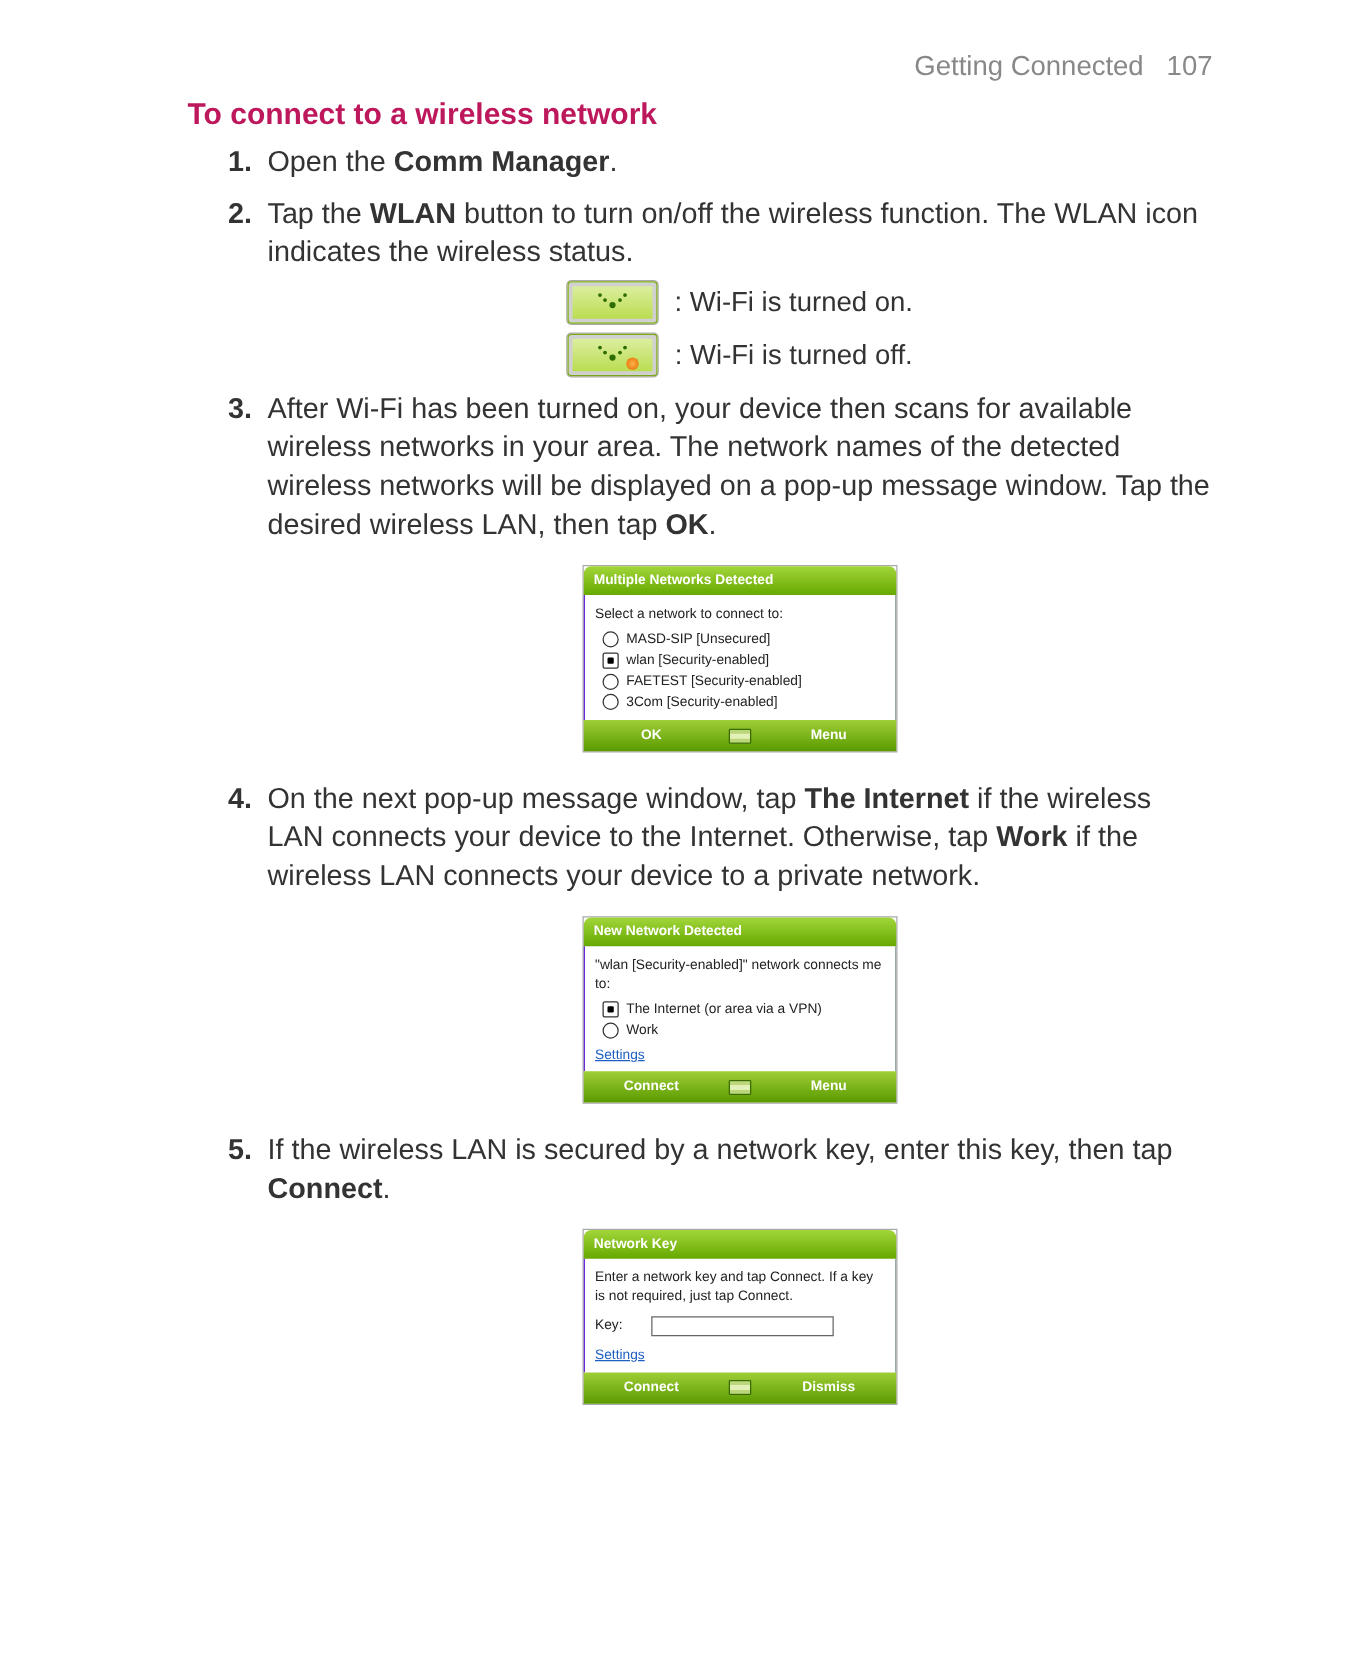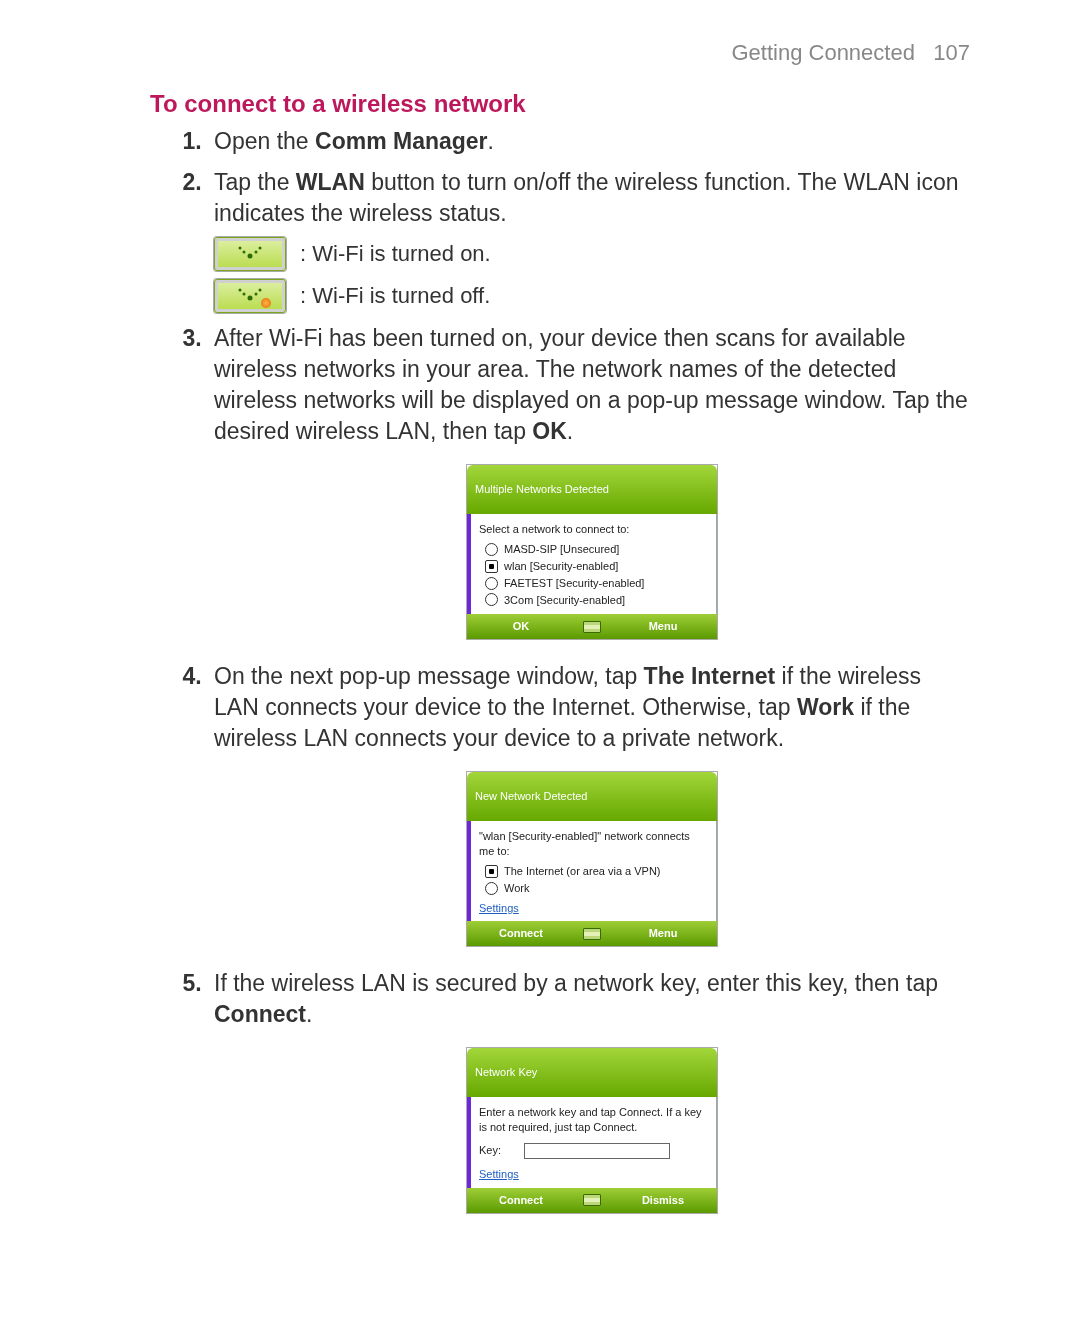--- a/index.html
+++ b/index.html
@@ -8,21 +8,21 @@
     font-family: "Segoe UI", "Myriad Pro", Arial, sans-serif;
     color: #333;
     width: 1080px;
     box-sizing: border-box;
     background: #fff;
   }
   .page-header {
     text-align: right;
     font-size: 22px;
     color: #888;
-    margin-bottom: 24px;
+    margin-bottom: 12px;
     font-weight: 300;
   }
   .section-title {
     color: #be185d;
     font-weight: bold;
     font-size: 24px;
     margin: 8px 0 8px 0;
   }
   ol.steps {
     margin: 0;
@@ -38,20 +38,21 @@
     font-weight: bold;
   }
   .b { font-weight: bold; }
 
   
   .status-row {
     display: flex;
     align-items: center;
     gap: 14px;
     margin: 8px 0 4px 0;
+    justify-content: center;
   }
   .wifi-icon {
     width: 70px; height: 32px;
     background: linear-gradient(#dff0a8,#b7db48);
     border: 1px solid #7ca71a;
     border-radius: 3px;
     box-shadow: inset 0 0 0 3px #d0d0d0, 0 0 0 1px #aaa;
     position: relative;
   }
   .wifi-icon::before{
@@ -86,28 +87,28 @@
     width: 250px;
     background:#fff;
     font-family: Tahoma, Verdana, sans-serif;
     font-size: 11px;
     color:#222;
     box-shadow: 0 0 0 1px #aaa;
   }
   .popup .titlebar{
     background: linear-gradient(#a2d63a,#66a800);
     color:#fff;
-    font-weight:normal;
-    padding:17px 8px;
+    font-weight:bold;
+    padding:4px 8px;
     border-top-left-radius:6px;
     border-top-right-radius:6px;
   }
   .popup .body{
     padding:8px 8px 6px 8px;
-    border-left:4px solid #6d28d9;
+    border-left:1px solid #6d28d9;
     border-right:1px solid #9aa;
   }
   .popup .prompt{ margin-bottom:4px; }
   .popup .radio-row{
     display:flex; align-items:center; gap:6px;
     padding:1px 0 1px 6px;
   }
   .popup .radio{
     width:11px;height:11px;border:1px solid #333;border-radius:50%;
     display:inline-flex;align-items:center;justify-content:center;

